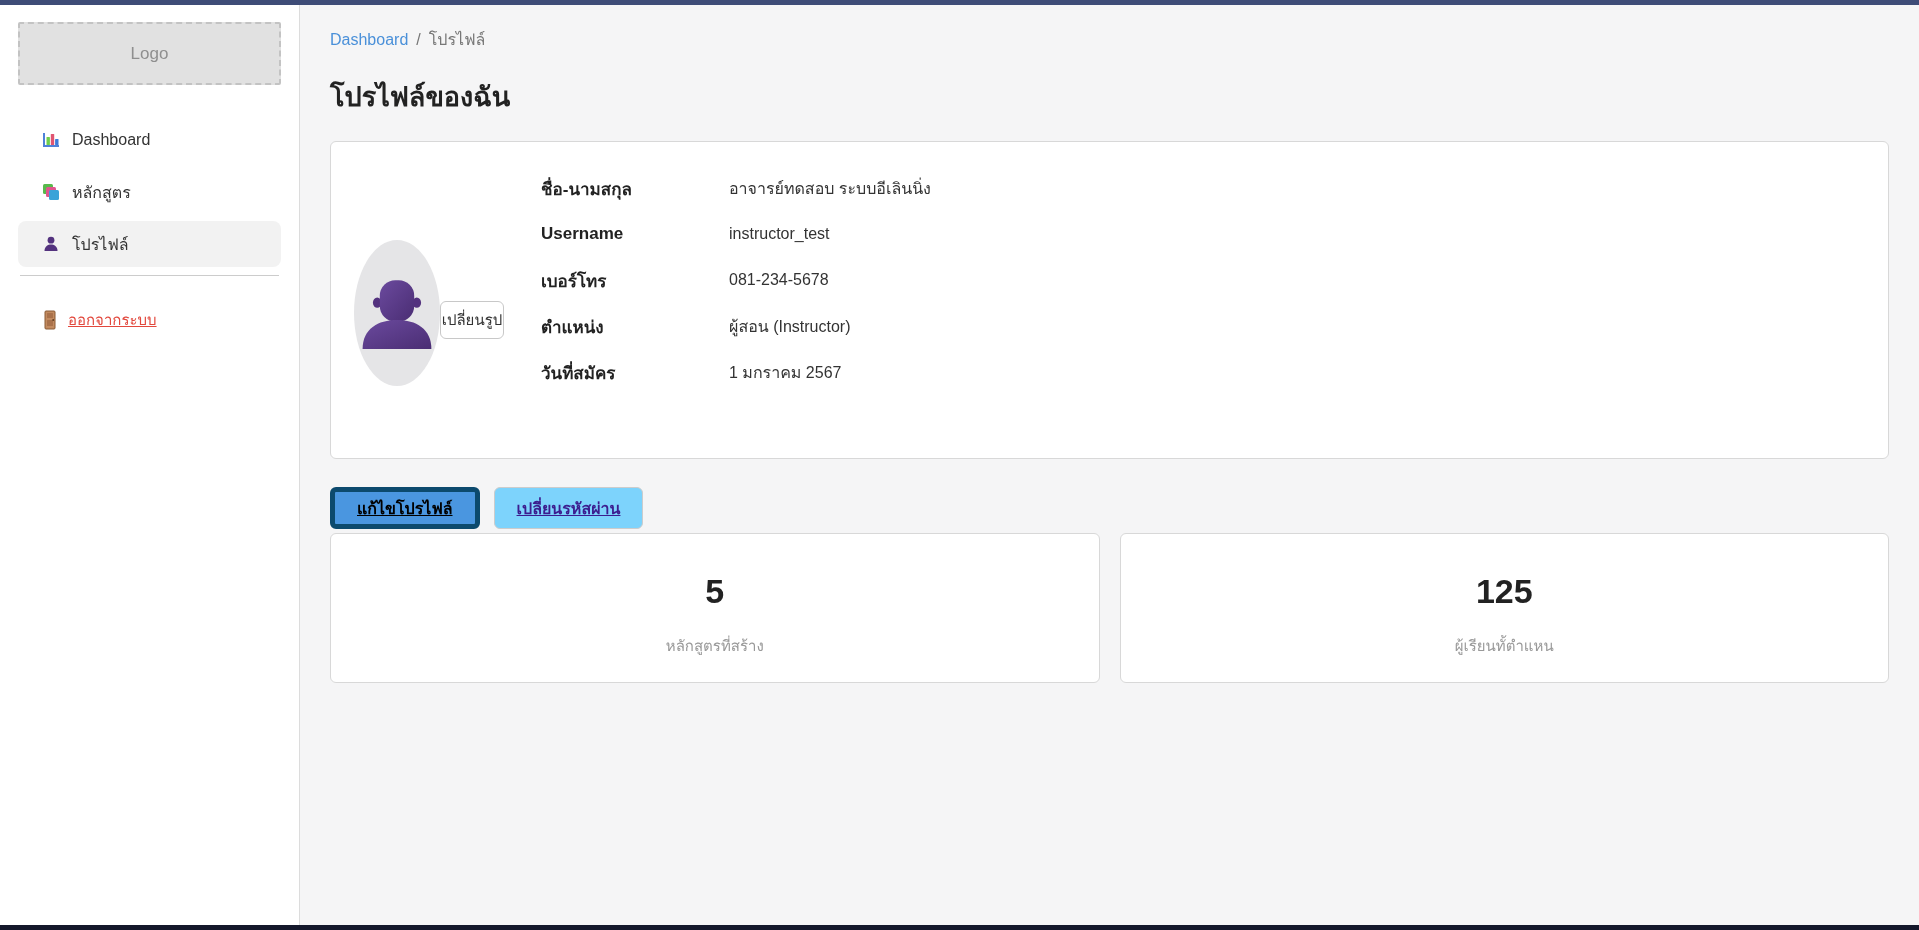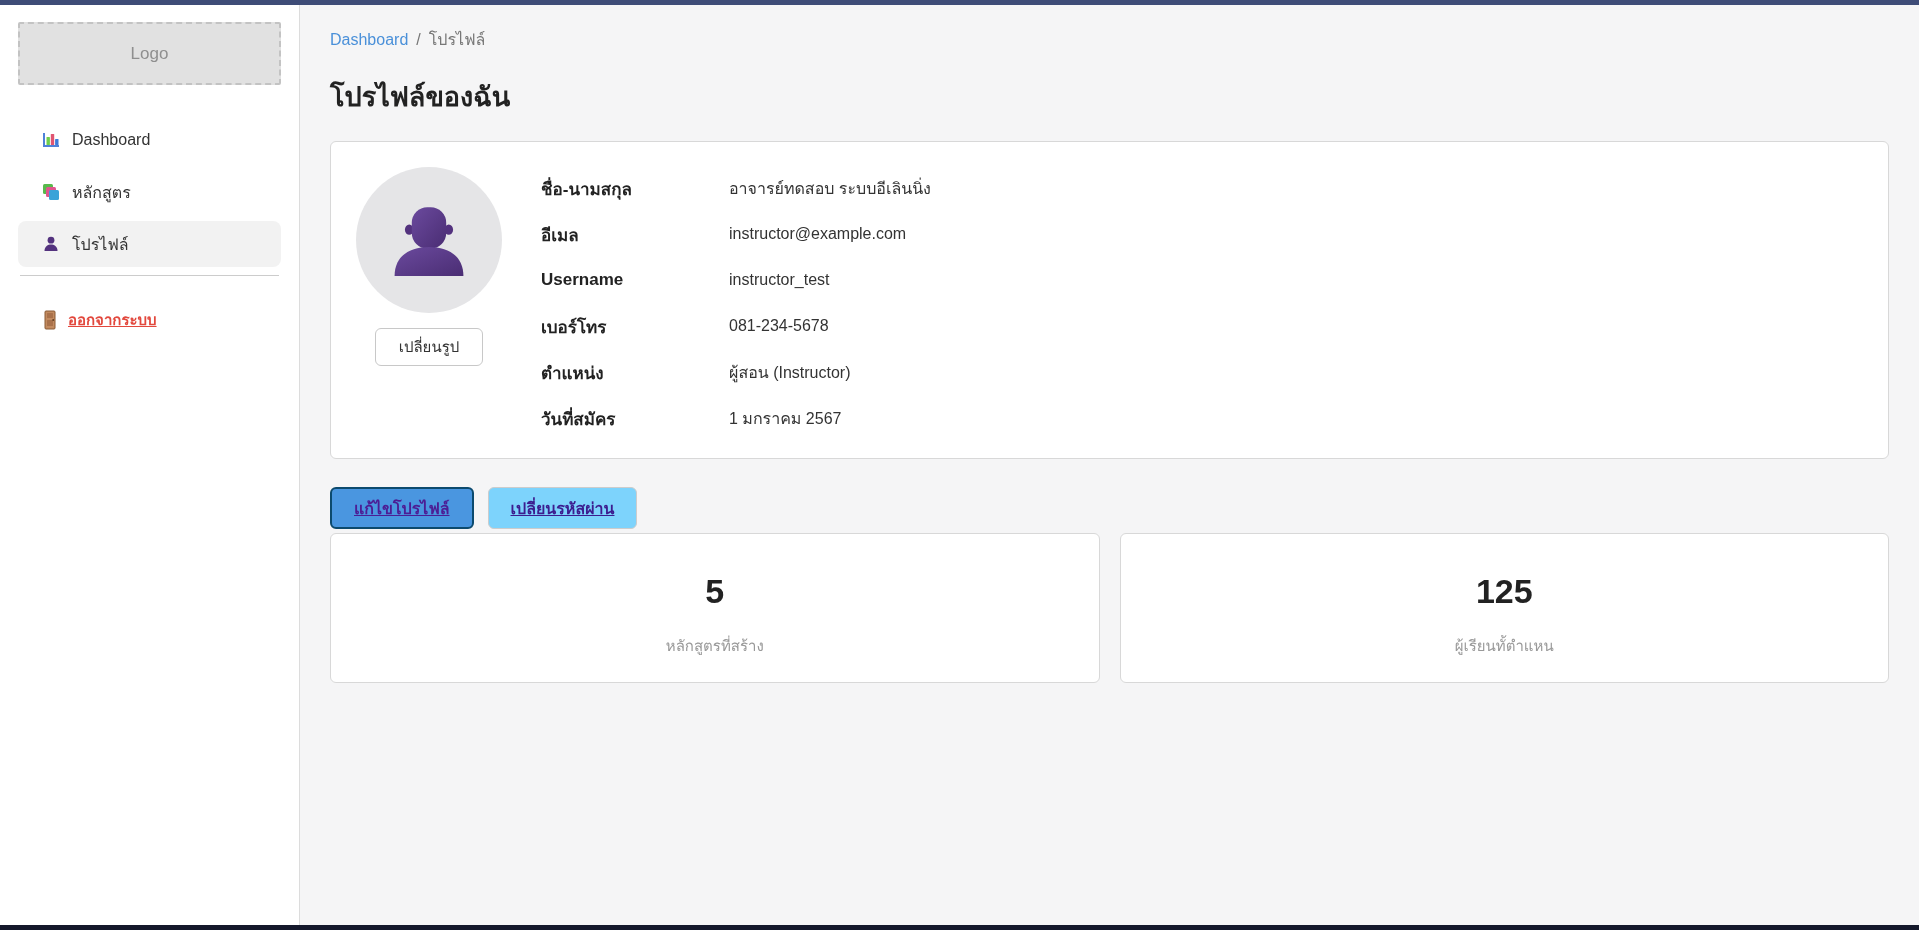--- a/index.html
+++ b/index.html
@@ -48,42 +48,42 @@
   }
   .nav-item.active { background: #f2f2f2; }
   .nav-item .icon { width: 18px; height: 18px; display: inline-flex; }
   .nav-divider {
     border: none; border-top: 1px solid #cccccc;
     margin: 2px 2px 0 2px;
   }
   .logout {
     display: flex; align-items: center; gap: 10px;
     margin: 32px 0 0 24px;
-    color: #e2483d; font-size: 15px; font-weight: bold;
+    color: #e2483d; font-size: 15px; font-weight: normal;
     text-decoration: underline;
     cursor: pointer;
   }
   .logout .icon { width: 16px; height: 20px; display: inline-flex; }
 
   
   .main { flex: 1; padding: 22px 30px 0 30px; }
   .breadcrumb { font-size: 16px; color: #777; display: flex; gap: 8px; align-items: center; }
   .breadcrumb .crumb-link { color: #4a90d9; text-decoration: none; cursor: pointer; }
   .page-title { margin-top: 23px; font-size: 27px; font-weight: bold; color: #222; }
 
   .profile-card {
     margin-top: 23px;
     background: #fff;
     border: 1px solid #d8d8d8;
     border-radius: 6px;
     height: 318px;
     padding: 25px 30px 0 23px;
     display: flex;
   }
-  .avatar-col { width: 150px; display: flex; flex-direction: column; align-items: center; }
+  .avatar-col { width: 150px; display: flex; flex-direction: row; align-items: center; }
   .avatar-circle {
     width: 146px; height: 146px; border-radius: 50%;
     background: #e5e5e7;
     display: flex; align-items: center; justify-content: center;
   }
   .change-photo-btn {
     margin-top: 15px;
     width: 108px; height: 38px;
     background: #fff;
     border: 1px solid #c8c8c8;
@@ -101,21 +101,21 @@
   .btn {
     height: 42px;
     border-radius: 6px;
     font-size: 16px; font-weight: bold;
     text-decoration: underline;
     padding: 0 22px;
     font-family: inherit;
     cursor: pointer;
     display: inline-flex; align-items: center;
   }
-  .btn-primary { background: #4a96e0; border: 2px solid #0c4a6e; color: #4c1d95; }
+  .btn-primary { background: #4a96e0; border: 5px solid #0c4a6e; color: #000000; }
   .btn-secondary { background: #7dd3fc; border: 1px solid #cccccc; color: #3c1d8f; }
 
   .stats-row { margin-top: 4px; display: flex; gap: 20px; }
   .stat-card {
     flex: 1; height: 150px;
     background: #fff;
     border: 1px solid #d8d8d8;
     border-radius: 6px;
     display: flex; flex-direction: column; align-items: center;
     padding-top: 36px;
@@ -214,24 +214,20 @@
         </div>
         <button class="change-photo-btn">เปลี่ยนรูป</button>
       </div>
 
       <div class="fields-col">
         <div class="field-row">
           <span class="field-label">ชื่อ-นามสกุล</span>
           <span class="field-value">อาจารย์ทดสอบ ระบบอีเลินนิ่ง</span>
         </div>
         <div class="field-row">
-          <span class="field-label">อีเมล</span>
-          <span class="field-value">instructor@example.com</span>
-        </div>
-        <div class="field-row">
           <span class="field-label">Username</span>
           <span class="field-value">instructor_test</span>
         </div>
         <div class="field-row">
           <span class="field-label">เบอร์โทร</span>
           <span class="field-value">081-234-5678</span>
         </div>
         <div class="field-row">
           <span class="field-label">ตำแหน่ง</span>
           <span class="field-value">ผู้สอน (Instructor)</span>

